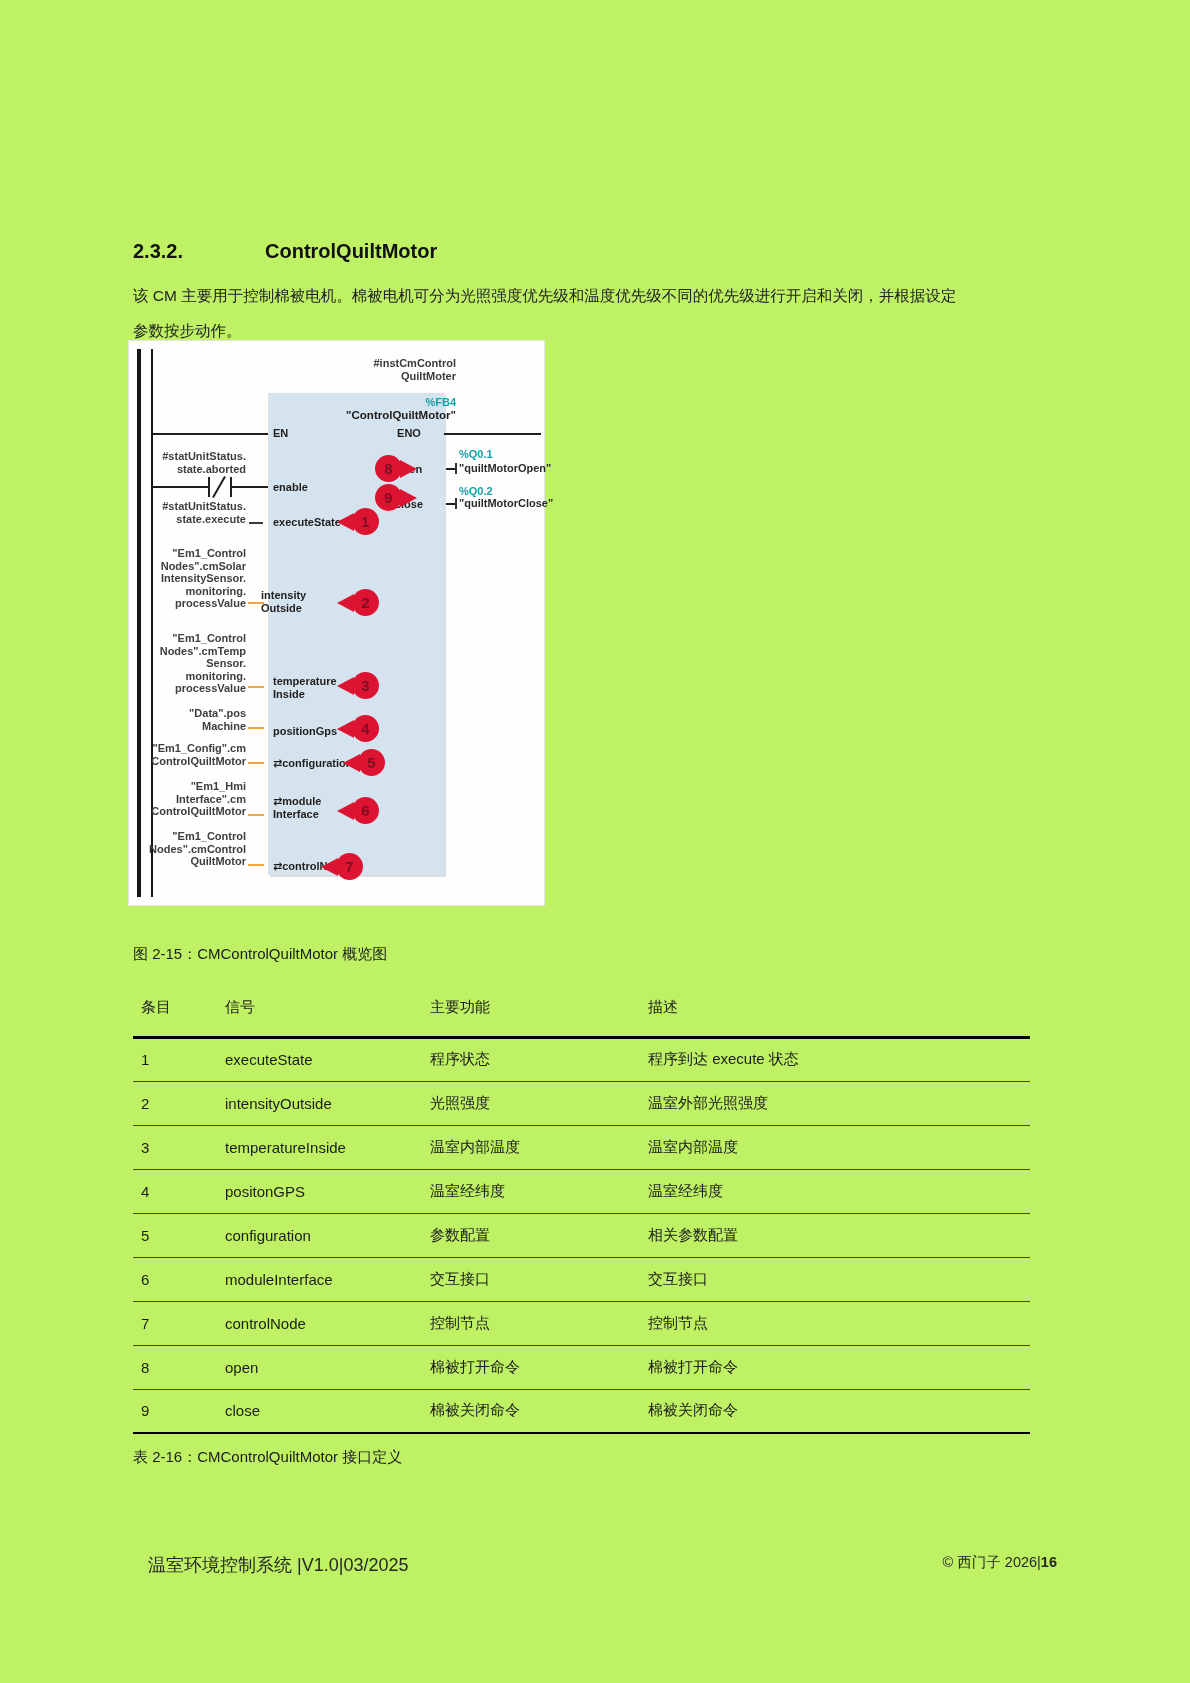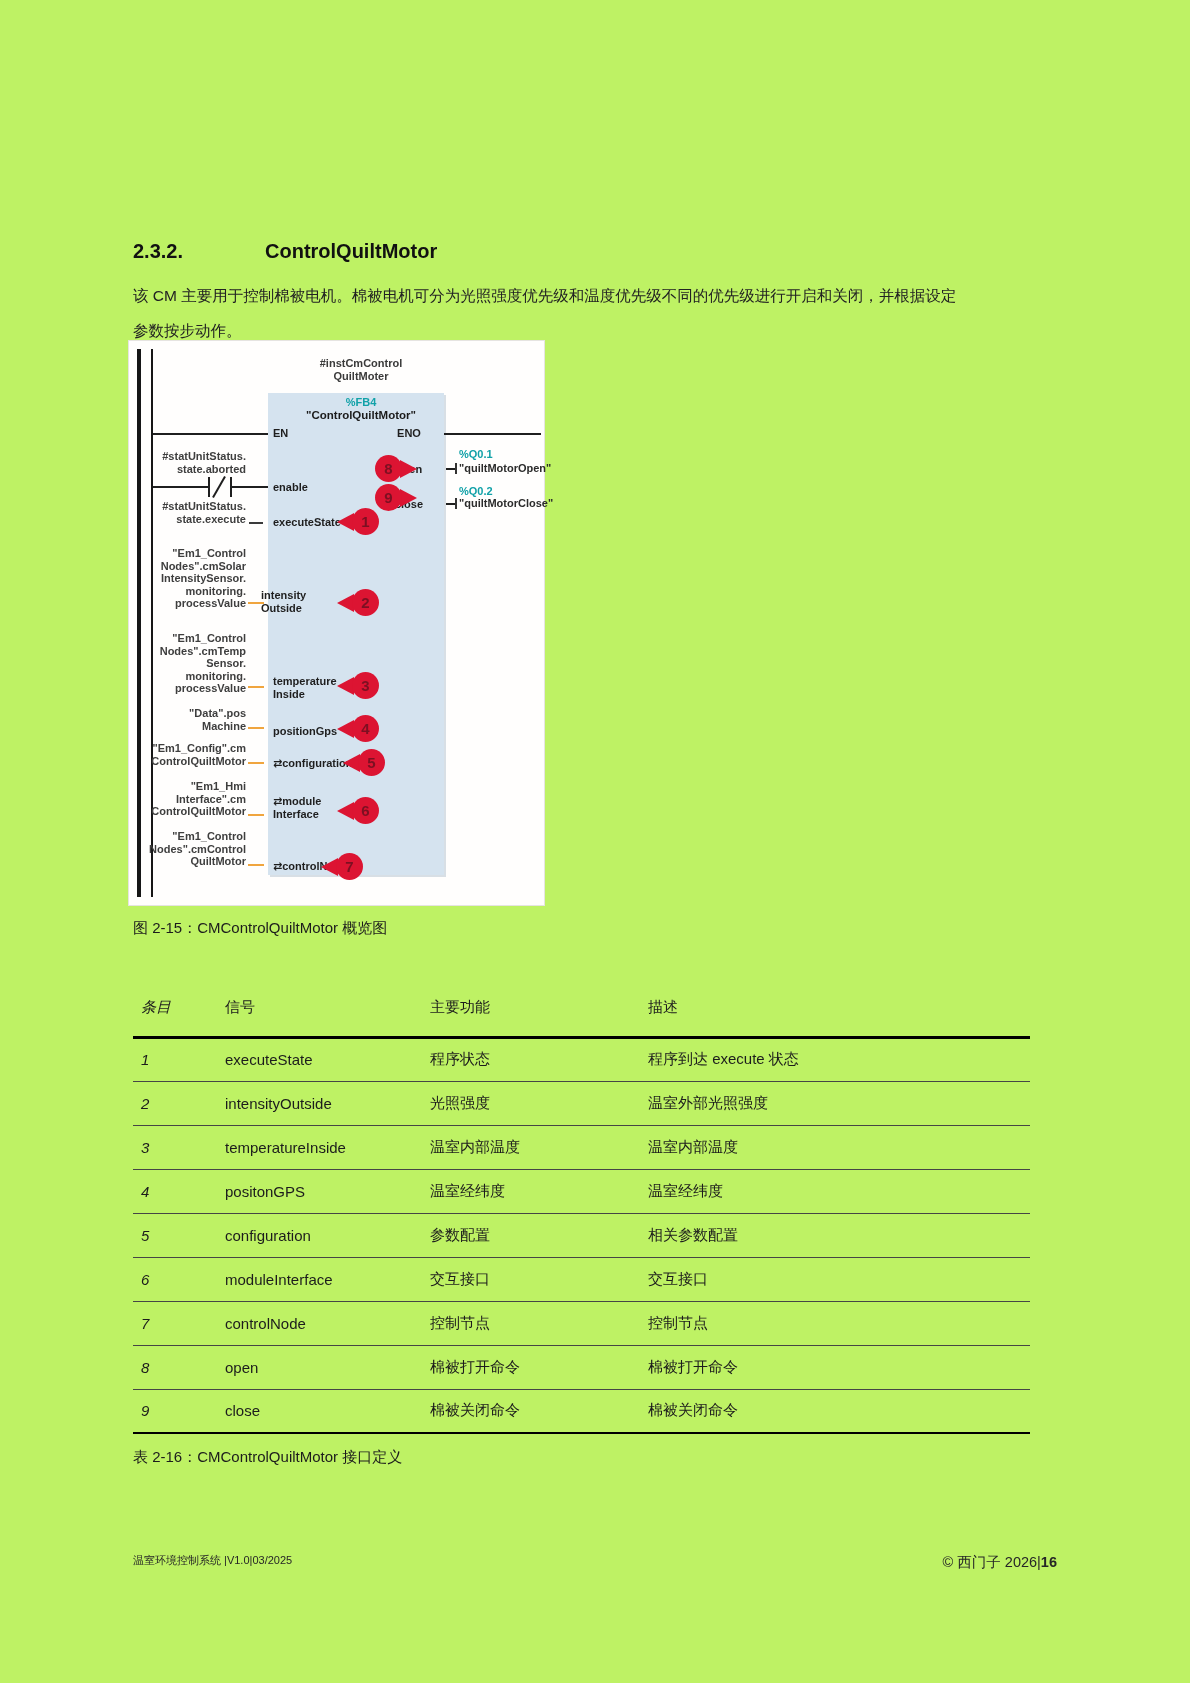--- a/index.html
+++ b/index.html
@@ -19,52 +19,52 @@
   .dwire { position:absolute; height:2px; background:#1f1f1f; }
   .wire-v { position:absolute; width:2px; background:#333; }
   .ddash { position:absolute; width:16px; height:2px; background:#f0a53e; }
   .ddash.dark { background:#3a3a3a; width:14px; }
   .fblock { position:absolute; left:139px; top:52px; width:176px; height:482px;
             background:#d5e3ef; box-shadow:2px 2px 0 rgba(100,130,160,.25); }
   .dtext { position:absolute; font-size:11px; line-height:12.5px; white-space:pre-line; }
   .dlabel { width:117px; left:0; text-align:right; color:#3e3e3e; font-weight:600; }
   .dpin   { color:#1e1e1e; font-weight:600; }
   .dright { width:60px; left:250px; text-align:center; }
-  .dcenter{ left:144px; width:176px; text-align:center; }
+  .dcenter{ left:151px; width:176px; text-align:right; }
   .teal   { color:#11a1a8; font-weight:bold; }
   .dinst  { color:#3a3a3a; font-weight:600; }
   .dtitle { font-weight:bold; color:#1b1b1b; font-size:11.5px; }
   .operand-out { color:#2b2b2b; font-weight:600; }
   
   .cbar { position:absolute; width:2px; height:20px; background:#1f1f1f; }
   .cslash { position:absolute; width:2px; height:24px; background:#1f1f1f; transform:rotate(30deg); }
   
   .marker { position:absolute; width:44px; height:28px; z-index:5; }
   .marker .mnum { position:absolute; top:0; width:27px; height:27px; border-radius:50%;
                   background:#dc1432; color:#7c1022; font-weight:bold; font-size:15px;
                   display:flex; align-items:center; justify-content:center; }
   .marker.left  .mnum { left:15px; }
   .marker.right .mnum { left:2px; }
   .marker.left::before  { content:""; position:absolute; left:0;  top:5px; border-style:solid;
                           border-width:9px 17px 9px 0; border-color:transparent #dc1432 transparent transparent; }
   .marker.right::before { content:""; position:absolute; right:0; top:5px; border-style:solid;
                           border-width:9px 0 9px 17px; border-color:transparent transparent transparent #dc1432; }
   
-  .fig-caption  { position:absolute; left:133px; top:919px;  font-size:15px; color:#1c1c1c; }
+  .fig-caption  { position:absolute; left:133px; top:945px;  font-size:15px; color:#1c1c1c; }
   .tab-caption  { position:absolute; left:133px; top:1448px; font-size:15px; color:#1c1c1c; }
   
   .itable { position:absolute; left:133px; top:985px; width:897px; border-collapse:collapse;
             table-layout:fixed; font-size:15px; color:#1c1c1c; }
   .itable th { text-align:left; font-weight:400; height:52px; vertical-align:middle;
                border-bottom:3px solid #000; padding:0 4px 6px 0; }
   .itable td { height:44px; vertical-align:middle; border-bottom:1px solid #454545; padding:0 4px 0 0; }
   .itable tr.last td { border-bottom:2.5px solid #000; }
-  .itable th.c1, .itable td.c1 { padding-left:8px;font-style:italic; }
-  
-  .footer-left  { position:absolute; left:133px;  top:1553px; font-size:11px; color:#262626; }
+  .itable th.c1, .itable td.c1 { padding-left:8px; }
+  
+  .footer-left  { position:absolute; left:148px;  top:1553px; font-size:18px; color:#262626; }
   .footer-right { position:absolute; right:133px; top:1553px; font-size:14.5px; color:#262626; }
   .footer-right b { font-weight:bold; }
 </style>
 </head>
 <body>
 
 <div class="page">
 
   <div class="heading">
     <span class="hnum">2.3.2.</span><span>ControlQuiltMotor</span>

